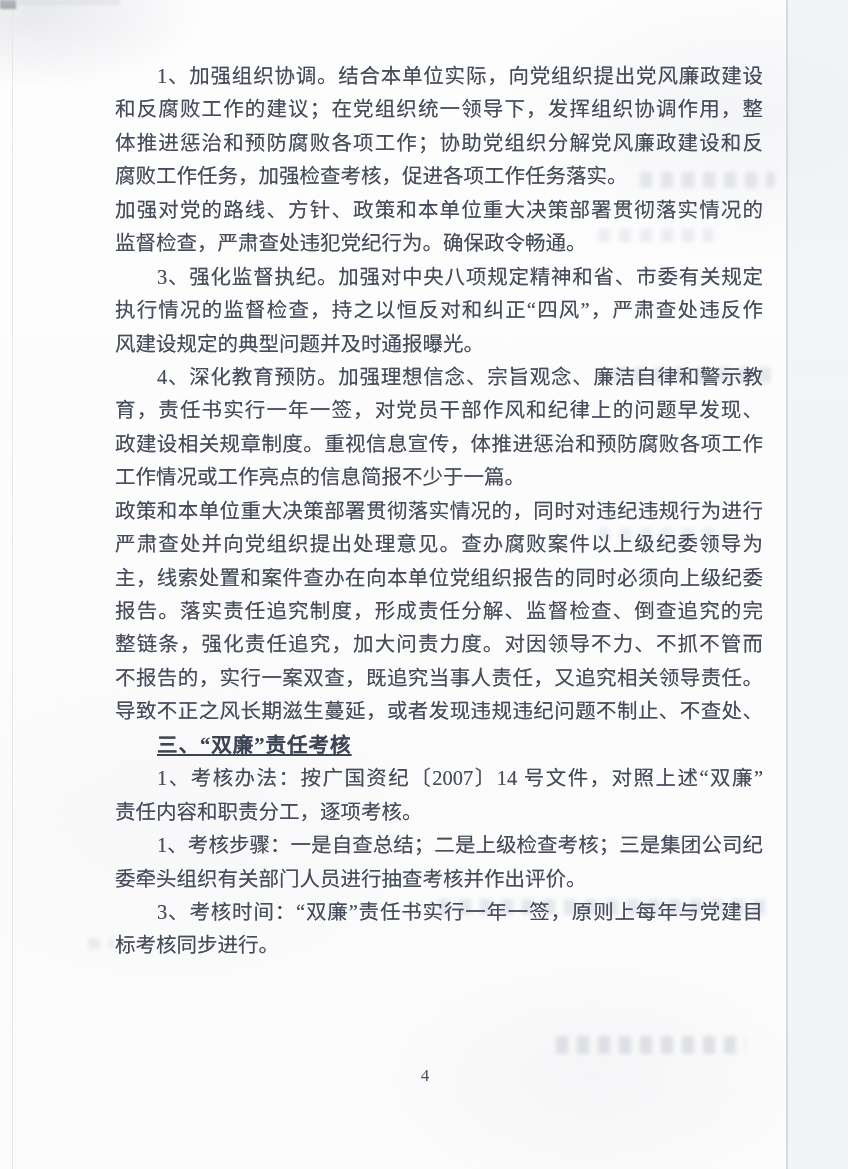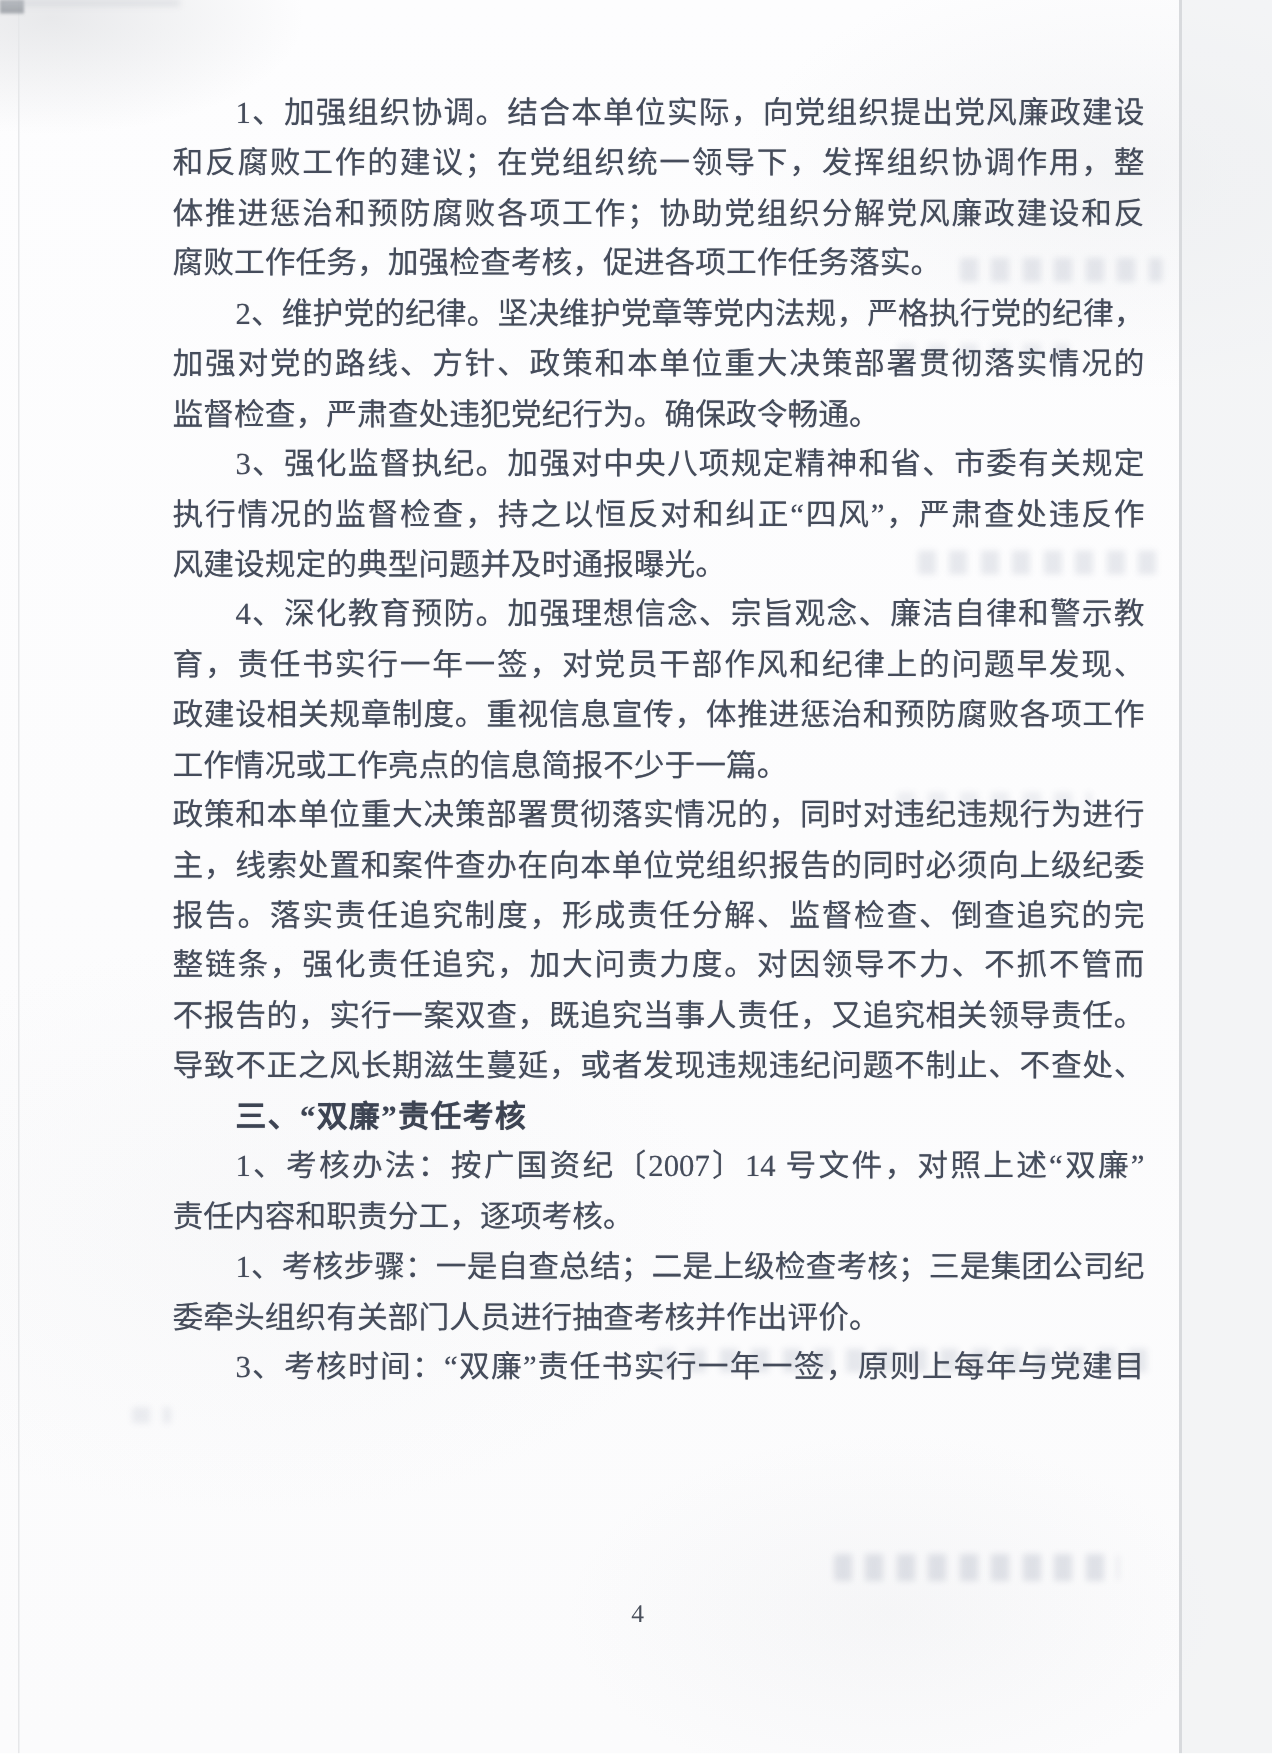--- a/index.html
+++ b/index.html
@@ -37,21 +37,21 @@
   .textblock{
     position:absolute;left:115px;top:60px;width:648px;
     color:#454c5b;
     font-size:20.5px;
     text-shadow:0 0 .5px rgba(69,76,91,.55);
   }
   .line{height:33.45px;line-height:33.45px;white-space:nowrap;}
   .fill{white-space:normal;text-align:justify;text-align-last:justify;}
   .indent{padding-left:42px;}
   .fill.indent{padding-left:0;text-indent:42px;}
-  .head{font-weight:bold;color:#3d4453;letter-spacing:1px;}
+  .head{font-weight:bold;color:#3d4453;letter-spacing:1px;text-decoration:underline;}
   .pagenum{
     position:absolute;left:0;top:1066px;width:850px;
     text-align:center;font-size:17px;color:#4a505c;
     font-family:"Liberation Serif","DejaVu Serif",serif;
   }
 </style>
 </head>
 <body>
 
 <div class="page">
@@ -67,38 +67,39 @@
   <div class="ghost g4"></div>
   <div class="ghost g5"></div>
   <div class="ghost g6"></div>
   <div class="ghost g7"></div>
 
   <div class="textblock">
     <div class="line fill indent">1、加强组织协调。结合本单位实际，向党组织提出党风廉政建设</div>
     <div class="line fill">和反腐败工作的建议；在党组织统一领导下，发挥组织协调作用，整</div>
     <div class="line fill">体推进惩治和预防腐败各项工作；协助党组织分解党风廉政建设和反</div>
     <div class="line">腐败工作任务，加强检查考核，促进各项工作任务落实。</div>
-    <div class="line fill indent">2、维护党的纪律。坚决维护党章等党内法规，严格执行党的纪律，</div>
     <div class="line fill">加强对党的路线、方针、政策和本单位重大决策部署贯彻落实情况的</div>
     <div class="line">监督检查，严肃查处违犯党纪行为。确保政令畅通。</div>
     <div class="line fill indent">3、强化监督执纪。加强对中央八项规定精神和省、市委有关规定</div>
     <div class="line fill">执行情况的监督检查，持之以恒反对和纠正“四风”，严肃查处违反作</div>
     <div class="line">风建设规定的典型问题并及时通报曝光。</div>
     <div class="line fill indent">4、深化教育预防。加强理想信念、宗旨观念、廉洁自律和警示教</div>
     <div class="line fill">育，责任书实行一年一签，对党员干部作风和纪律上的问题早发现、</div>
     <div class="line fill">政建设相关规章制度。重视信息宣传，体推进惩治和预防腐败各项工作</div>
     <div class="line">工作情况或工作亮点的信息简报不少于一篇。</div>
     <div class="line fill">政策和本单位重大决策部署贯彻落实情况的，同时对违纪违规行为进行</div>
+    <div class="line fill">严肃查处并向党组织提出处理意见。查办腐败案件以上级纪委领导为</div>
     <div class="line fill">主，线索处置和案件查办在向本单位党组织报告的同时必须向上级纪委</div>
     <div class="line fill">报告。落实责任追究制度，形成责任分解、监督检查、倒查追究的完</div>
     <div class="line fill">整链条，强化责任追究，加大问责力度。对因领导不力、不抓不管而</div>
     <div class="line fill">不报告的，实行一案双查，既追究当事人责任，又追究相关领导责任。</div>
     <div class="line fill">导致不正之风长期滋生蔓延，或者发现违规违纪问题不制止、不查处、</div>
     <div class="line head indent">三、“双廉”责任考核</div>
     <div class="line fill indent">1、考核办法：按广国资纪〔2007〕14 号文件，对照上述“双廉”</div>
     <div class="line">责任内容和职责分工，逐项考核。</div>
     <div class="line fill indent">1、考核步骤：一是自查总结；二是上级检查考核；三是集团公司纪</div>
     <div class="line">委牵头组织有关部门人员进行抽查考核并作出评价。</div>
     <div class="line fill indent">3、考核时间：“双廉”责任书实行一年一签，原则上每年与党建目</div>
+    <div class="line">标考核同步进行。</div>
   </div>
 
   <div class="pagenum">4</div>
 </div>
 
 </body></html>

